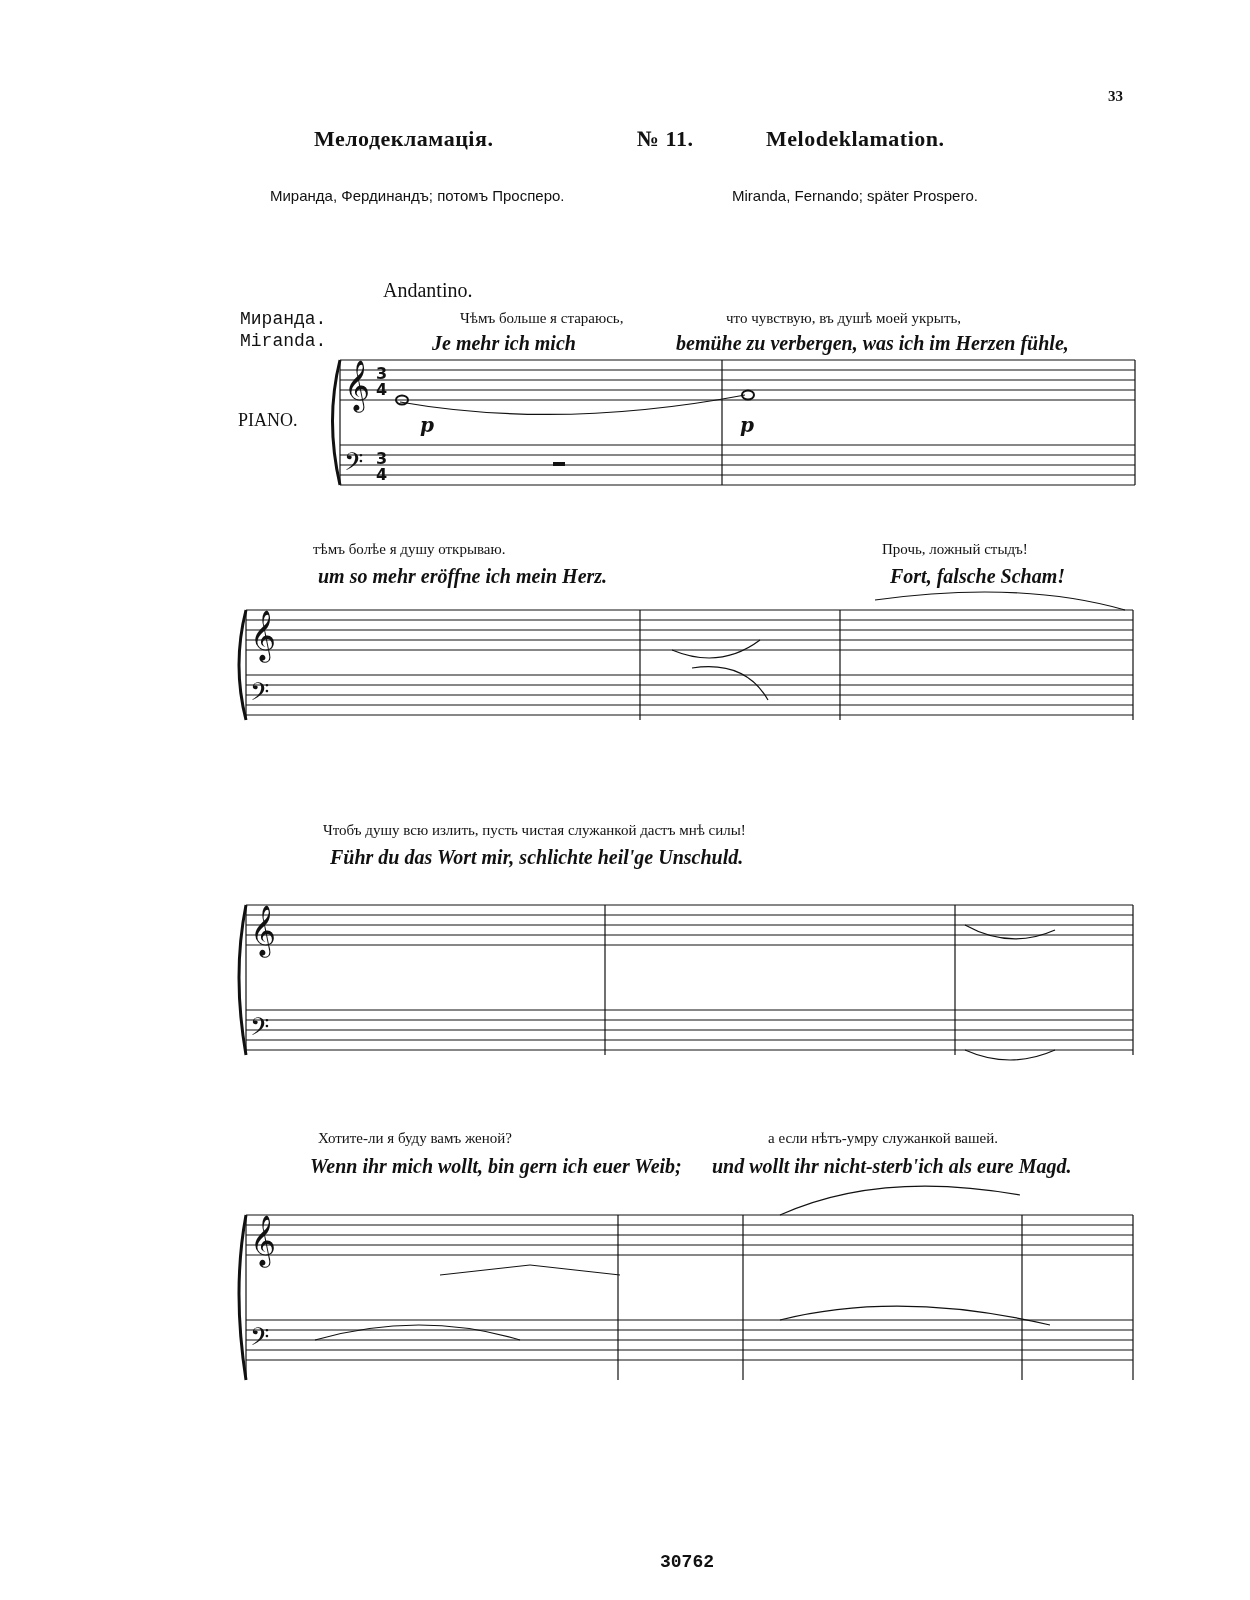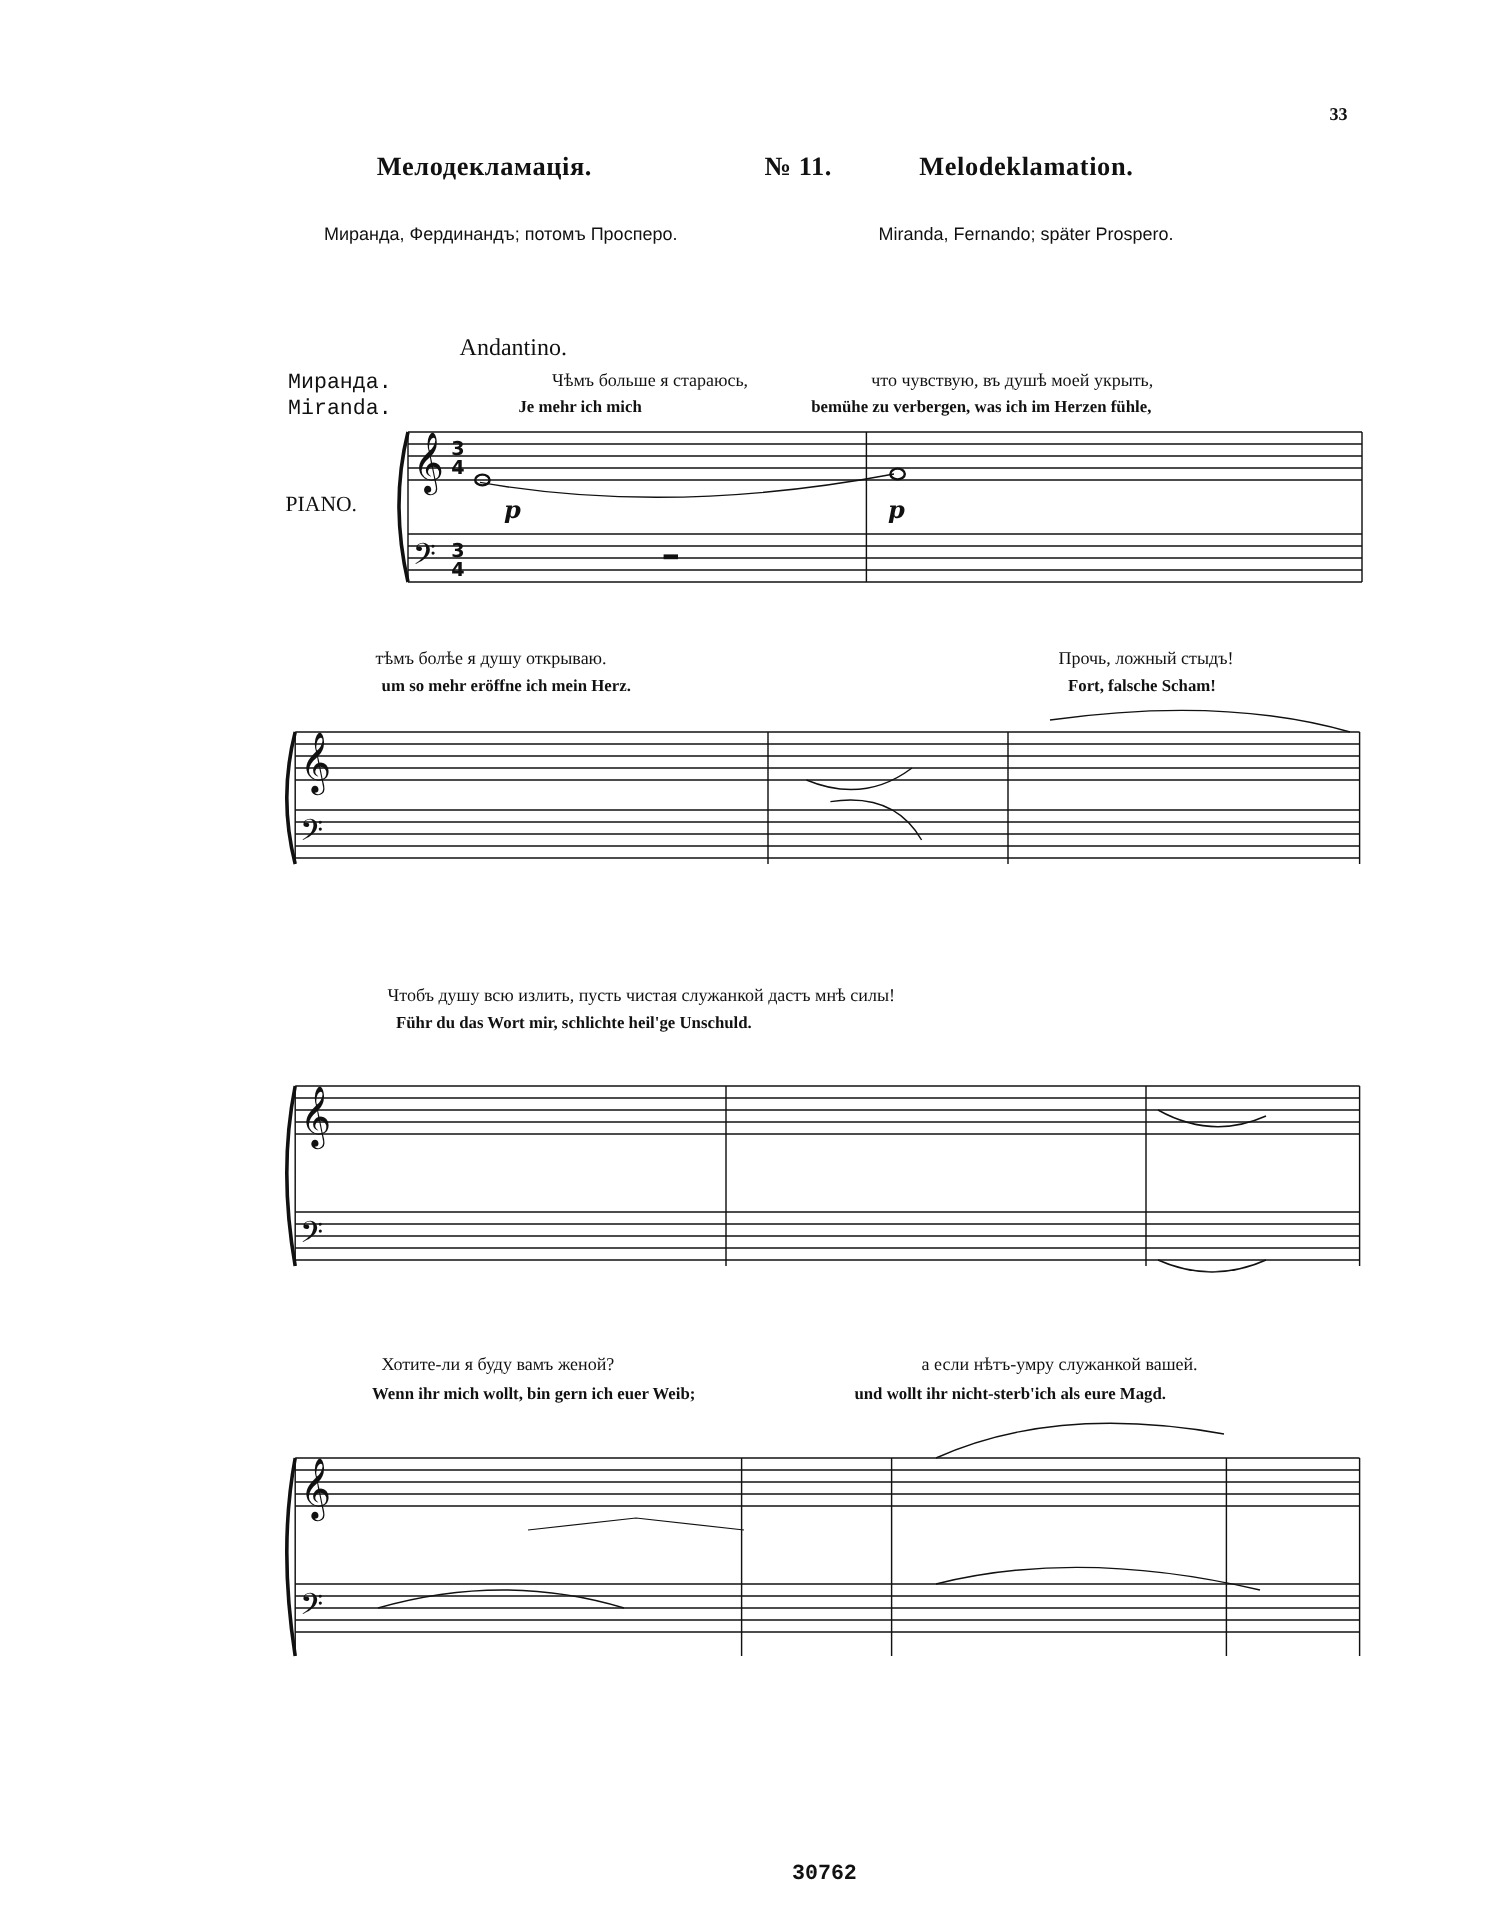--- a/index.html
+++ b/index.html
@@ -4,21 +4,21 @@
 <style>
   html,body{margin:0;padding:0;background:#fff;}
   body{width:1250px;height:1600px;position:relative;overflow:hidden;font-family:"DejaVu Serif",serif;color:#111;}
   .abs{position:absolute;white-space:nowrap;}
   .pagenum{left:1108px;top:88px;font-size:15px;font-weight:bold;font-family:"Liberation Serif",serif;}
   .title{top:126px;font-size:22px;font-weight:bold;font-family:"Liberation Serif",serif;letter-spacing:0.5px;}
   .subtitle{top:187px;font-size:15px;font-family:Liberation Sans, sans-serif;}
   .tempo{left:383px;top:279px;font-size:20px;font-family:"Liberation Serif",serif;}
   .role{font-size:18px;font-family:Liberation Mono, monospace;}
   .ru{font-size:15px;font-family:"Liberation Serif",serif;}
-  .de{font-size:14px;font-family:"Liberation Serif",serif;font-weight:bold;}
+  .de{font-size:20px;font-family:"Liberation Serif",serif;font-style:italic;font-weight:bold;}
   .piano{left:238px;top:410px;font-size:18px;font-family:"Liberation Serif",serif;}
   .plate{left:660px;top:1552px;font-size:18px;font-family:Liberation Mono, monospace;font-weight:bold;}
   svg.system{position:absolute;left:0;top:0;}
 </style>
 </head>
 <body>
 
 <div class="abs pagenum">33</div>
 
 <div class="abs title" style="left:314px;">Мелодекламація.</div>

